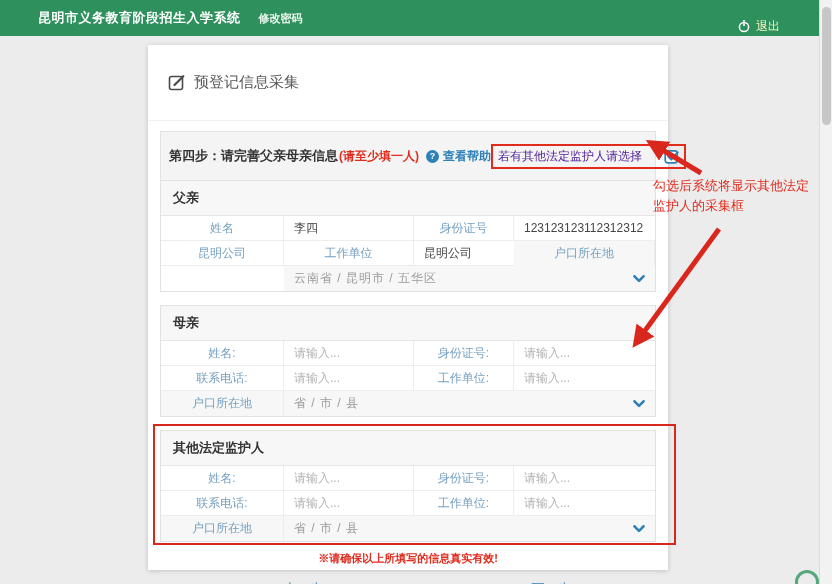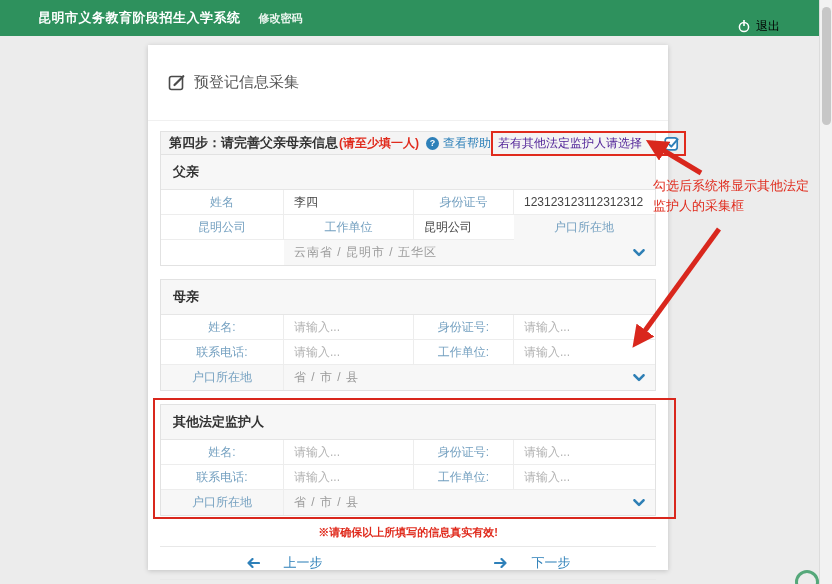--- a/index.html
+++ b/index.html
@@ -9,44 +9,44 @@
     background:#ececec; font-family:"Liberation Sans", sans-serif;
   }
   
   .topbar{
     position:absolute; top:0; left:0; width:832px; height:36px;
     background:#2e915d; display:flex; align-items:center; padding:0 16px;
     z-index:2;
   }
   .app-title{ color:#ffffff; font-size:13px; font-weight:bold; margin-left:22px; letter-spacing:.5px;}
   .change-pwd{ color:#eaf5ee; font-size:11px; font-weight:bold; margin-left:18px; cursor:pointer;}
-  .logout{ position:absolute; right:52px; top:0; height:52px; display:flex; align-items:center; gap:5px; color:#000000; font-size:12px; cursor:pointer;}
+  .logout{ position:absolute; right:52px; top:0; height:52px; display:flex; align-items:center; gap:5px; color:#fef9c3; font-size:12px; cursor:pointer;}
   
   .scrollbar{ position:absolute; right:0; top:0; width:13px; height:584px; background:#f2f2f2; border-left:1px solid #dcdcdc; z-index:6;}
   .scroll-thumb{ position:absolute; top:7px; left:2px; width:9px; height:118px; background:#c7c7c7; border-radius:5px;}
   
   .card{
     position:absolute; left:148px; top:45px; width:520px; height:525px;
     background:#ffffff; box-shadow:0 1px 5px rgba(0,0,0,.18); z-index:1;
   }
   .card-head{
     padding:28px 20px; border-bottom:1px solid #f0f0f0;
     display:flex; align-items:center; gap:9px; font-size:15px; color:#565656;
   }
   .form{ margin:10px 12px 0 12px; }
   
   .steprow{
-    border:1px solid #e2e2e2; background:#f4f4f4; height:24px;
+    border:1px solid #e2e2e2; background:#f4f4f4; height:50px;
     display:flex; align-items:center; justify-content:space-between; padding:0 8px;
   }
   .step-left{ display:flex; align-items:center; font-size:13px; font-weight:bold; color:#333; white-space:nowrap;}
   .step-req{ color:#e02b1d; font-size:12px; font-weight:bold; margin-left:1px;}
   .help{ display:flex; align-items:center; gap:4px; margin-left:7px; cursor:pointer;}
   .helpq{ width:13px; height:13px; border-radius:50%; background:#2e80b9; color:#fff; font-size:9px; font-weight:bold; display:flex; align-items:center; justify-content:center;}
-  .help-label{ color:#2e80b9; font-size:12px; font-weight:normal;}
+  .help-label{ color:#2e80b9; font-size:12px; font-weight:bold;}
   .guardian-check{
     display:flex; align-items:center; gap:22px; color:#4c1d95; font-size:12px;
     border:2px solid #e02b1d; padding:2px 5px; cursor:pointer; background:transparent; white-space:nowrap;
   }
   
   .section{ border:1px solid #e2e2e2; margin-top:13px; background:#fff;}
   .section.attached{ margin-top:-1px; }
   .sec-head{ background:#f7f7f7; border-bottom:1px solid #e6e6e6; padding:8px 12px; font-size:13px; font-weight:bold; color:#333;}
   .grid{ display:grid; grid-template-columns:123px 130px 100px 1fr; }
   .cell{ height:25px; display:flex; align-items:center; border-bottom:1px solid #ededed; background:#fff;}

